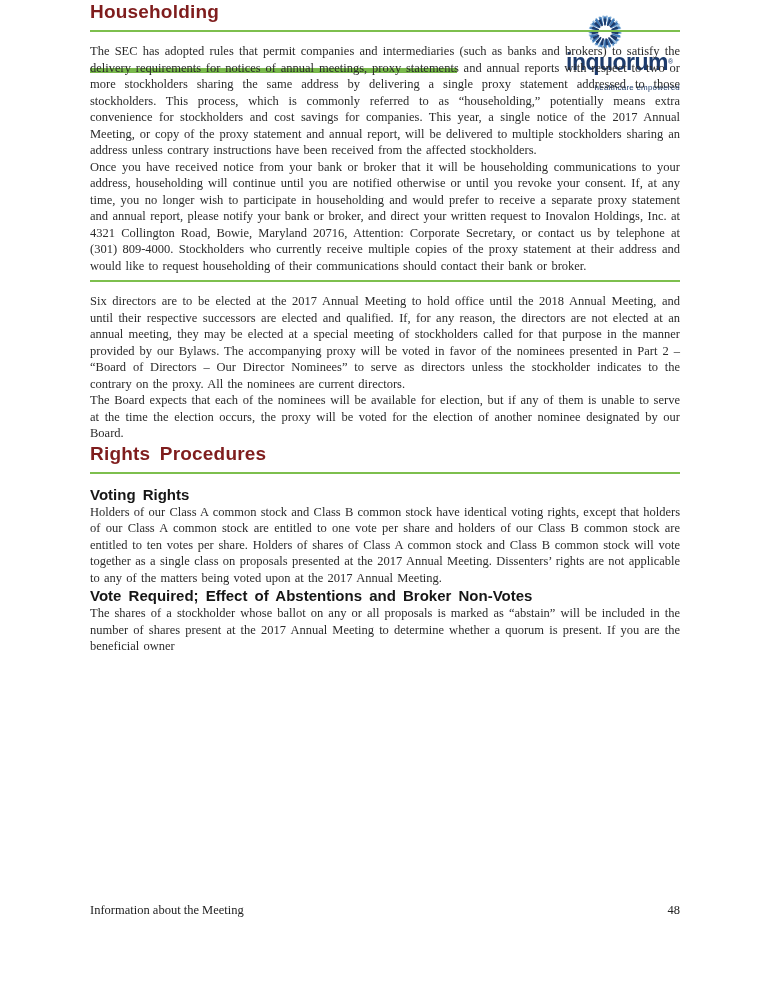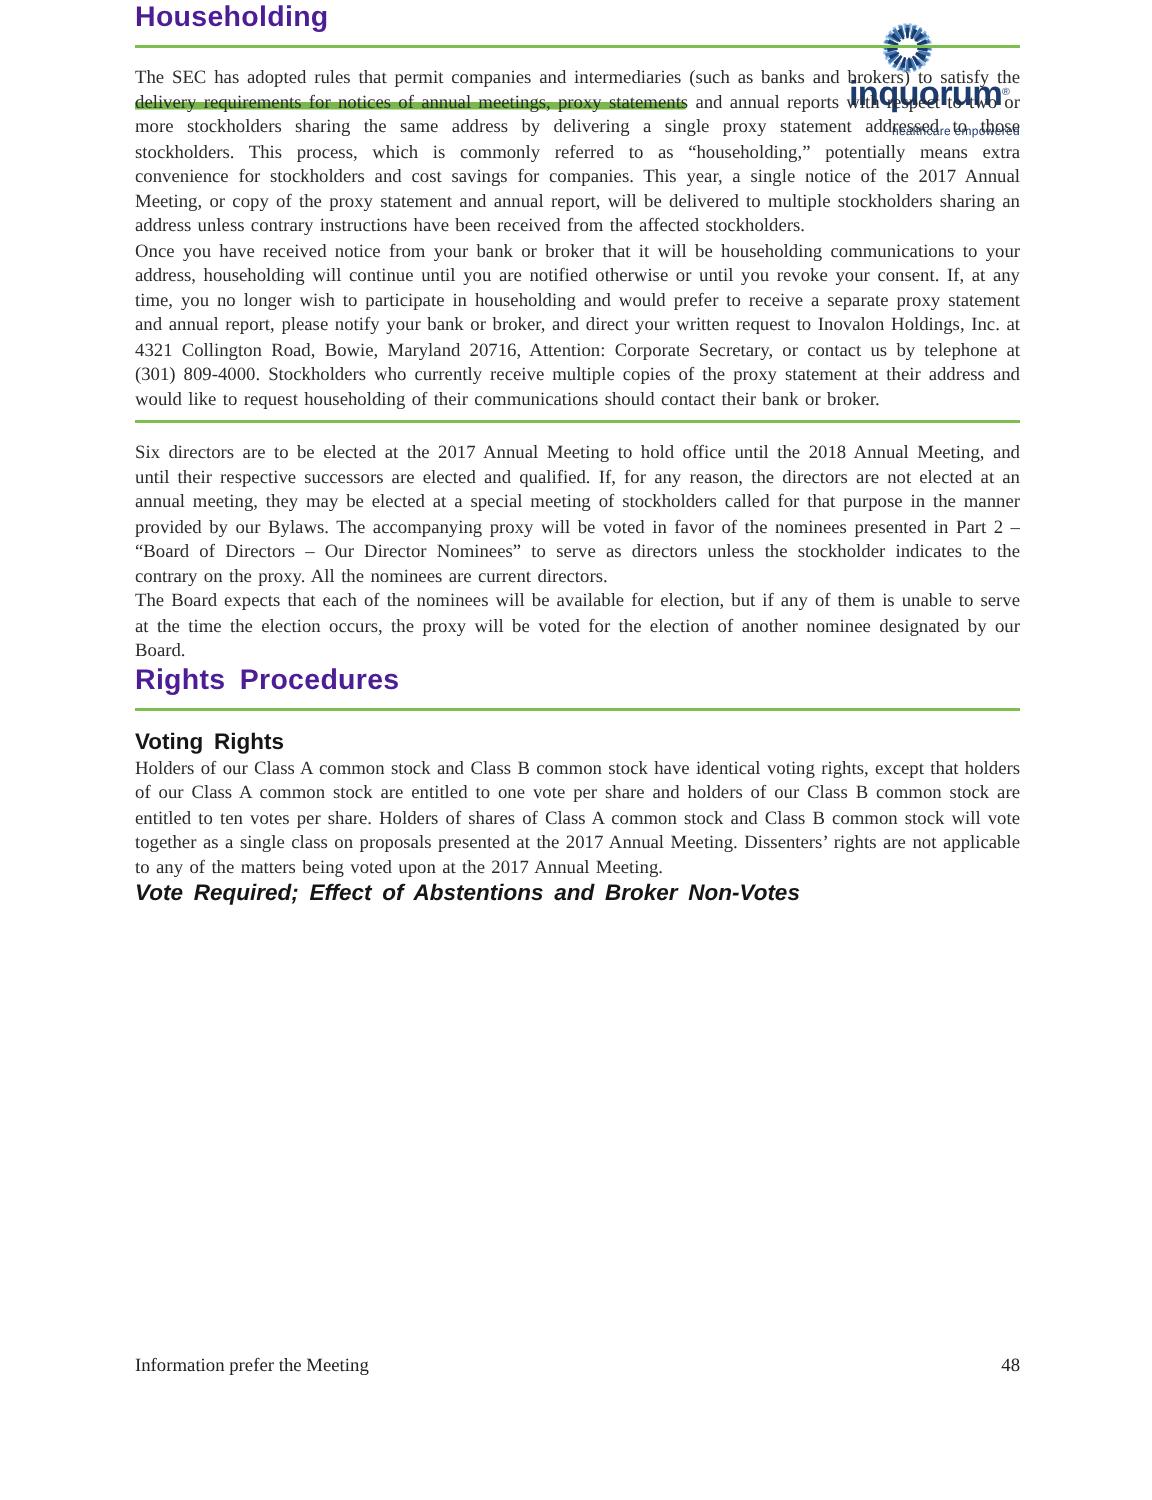--- a/index.html
+++ b/index.html
@@ -68,40 +68,40 @@
     text-align: justify;
     word-spacing: 0.09em;
     color: #2b2b2b;
   }
   .intro { margin-top: 92px; }
   h1 {
     font-family: "Liberation Sans", "DejaVu Sans", sans-serif;
     font-size: 19px;
     line-height: 24px;
     font-weight: 700;
-    color: #4c1d95;
+    color: #7f1d1d;
     letter-spacing: 0.2px;
     word-spacing: 4px;
     margin-top: 17px;
   }
   .rule { margin-top: 6px; }
   .rule + p, .rule + h2 { margin-top: 11px; }
   p + p { margin-top: 7px; }
   p + h1 { margin-top: 11px; }
   h2 {
     font-family: "Liberation Sans", "DejaVu Sans", sans-serif;
     font-size: 15px;
     line-height: 19px;
     font-weight: 700;
     color: #161616;
     word-spacing: 3px;
     margin-top: 12px;
   }
   h2 + p { margin-top: 12px; }
-  p + h2 { margin-top: 10px; font-style: italic; }
+  p + h2 { margin-top: 10px; }
 
   
   .footer {
     position: absolute;
     left: 90px; top: 903px;
     width: 590px;
     display: flex;
     justify-content: space-between;
     font-size: 12.5px;
     color: #222222;
@@ -137,21 +137,22 @@
     <p class="body">Six directors are to be elected at the 2017 Annual Meeting to hold office until the 2018 Annual Meeting, and until their respective successors are elected and qualified. If, for any reason, the directors are not elected at an annual meeting, they may be elected at a special meeting of stockholders called for that purpose in the manner provided by our Bylaws. The accompanying proxy will be voted in favor of the nominees presented in Part 2 – “Board of Directors – Our Director Nominees” to serve as directors unless the stockholder indicates to the contrary on the proxy. All the nominees are current directors.</p>
     <p class="body">The Board expects that each of the nominees will be available for election, but if any of them is unable to serve at the time the election occurs, the proxy will be voted for the election of another nominee designated by our Board.</p>
 
     <h1>Rights Procedures</h1>
     <div class="rule"></div>
 
     <h2>Voting Rights</h2>
     <p class="body">Holders of our Class A common stock and Class B common stock have identical voting rights, except that holders of our Class A common stock are entitled to one vote per share and holders of our Class B common stock are entitled to ten votes per share. Holders of shares of Class A common stock and Class B common stock will vote together as a single class on proposals presented at the 2017 Annual Meeting. Dissenters’ rights are not applicable to any of the matters being voted upon at the 2017 Annual Meeting.</p>
 
     <h2>Vote Required; Effect of Abstentions and Broker Non-Votes</h2>
+    <p class="body">The shares of a stockholder whose ballot on any or all proposals is marked as “abstain” will be included in the number of shares present at the 2017 Annual Meeting to determine whether a quorum is present. If you are the beneficial owner</p>
 
   </div>
 
   <div class="footer">
-    <span>Information prefer the Meeting</span>
+    <span>Information about the Meeting</span>
     <span>48</span>
   </div>
 
 </div>
 
 </body></html>

